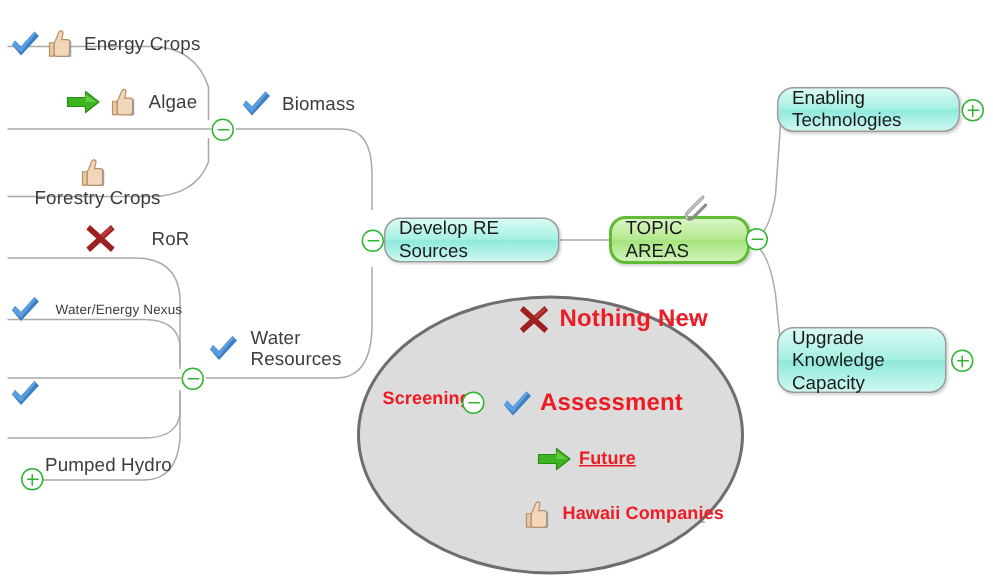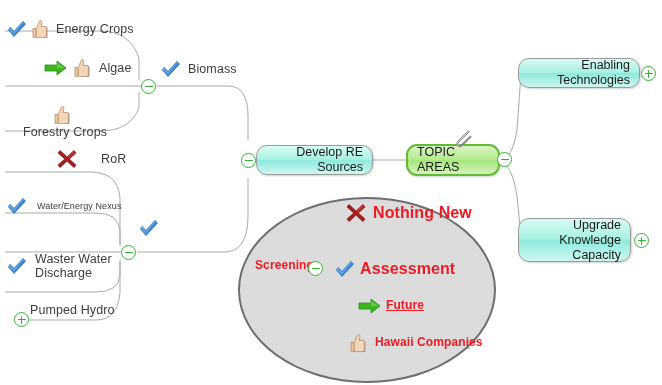--- a/index.html
+++ b/index.html
@@ -48,21 +48,20 @@
     padding:0 9px;
     border-radius:11px;
     font-size:12.5px;
     color:#1b1b1b;
     line-height:1.2;
   }
   .box.cyan{
     background:linear-gradient(180deg,#d9fbf5 0%,#a6f0e2 48%,#8fe9dc 52%,#cdf8f1 100%);
     border:1.5px solid #9a9a9a;
     box-shadow:1px 1px 2px rgba(0,0,0,.18);
-    text-align:right;
   }
   .box.green{
     background:linear-gradient(180deg,#d9f5c4 0%,#b5e98f 48%,#a6e57d 52%,#d2f3bb 100%);
     border:2px solid #62bb34;
     box-shadow:1px 1px 2px rgba(0,0,0,.18);
   }
 
   
   .ico{display:inline-block;flex:0 0 auto;}
   .ico svg{display:block;}
@@ -195,36 +194,36 @@
     <span class="txt" style="margin-left:9px;">Water/Energy Nexus</span>
   </div>
 
   <div class="lbl two" style="left:6px;top:252px;width:110px;">
     <span class="ico">
       <svg width="22" height="20" viewBox="0 0 22 20">
         <path d="M2,11 L4,8 L8,12 L17,2 L20,5 L8,18 Z" fill="#3c7fc4"></path>
         <path d="M2,11 L4,8 L8,12 L17,2 L18.2,3.2 L8,16 Z" fill="#5b9ede"></path>
       </svg>
     </span>
-    <span class="txt" style="margin-left:7px;">Waster Water Discharge</span>
   </div>
 
   <div class="btn plus" style="left:14px;top:312px;"></div>
   <div class="lbl" style="left:30px;top:303px;">
     <span class="txt">Pumped Hydro</span>
   </div>
 
   <div class="btn" style="left:121px;top:245px;"></div>
   <div class="lbl two" style="left:138px;top:218px;width:80px;">
     <span class="ico">
       <svg width="22" height="20" viewBox="0 0 22 20">
         <path d="M2,11 L4,8 L8,12 L17,2 L20,5 L8,18 Z" fill="#3c7fc4"></path>
         <path d="M2,11 L4,8 L8,12 L17,2 L18.2,3.2 L8,16 Z" fill="#5b9ede"></path>
       </svg>
     </span>
+    <span class="txt" style="margin-left:7px;">Water Resources</span>
   </div>
 
   <div class="btn" style="left:241px;top:153px;"></div>
   <div class="box cyan" style="left:256px;top:145px;width:117px;height:30px;">
     <span class="txt">Develop RE Sources</span>
   </div>
 
   <div class="ico" style="position:absolute;left:452px;top:128px;z-index:7;">
     <svg width="22" height="22" viewBox="0 0 22 22">
       <path d="M16.6,3.4 L6.8,13.2 Q4.4,15.6 6.2,17.4 Q8,19.2 10.4,16.8 L18.4,8.8" fill="none" stroke="#8c8c8c" stroke-width="2.1" stroke-linecap="round"></path>

